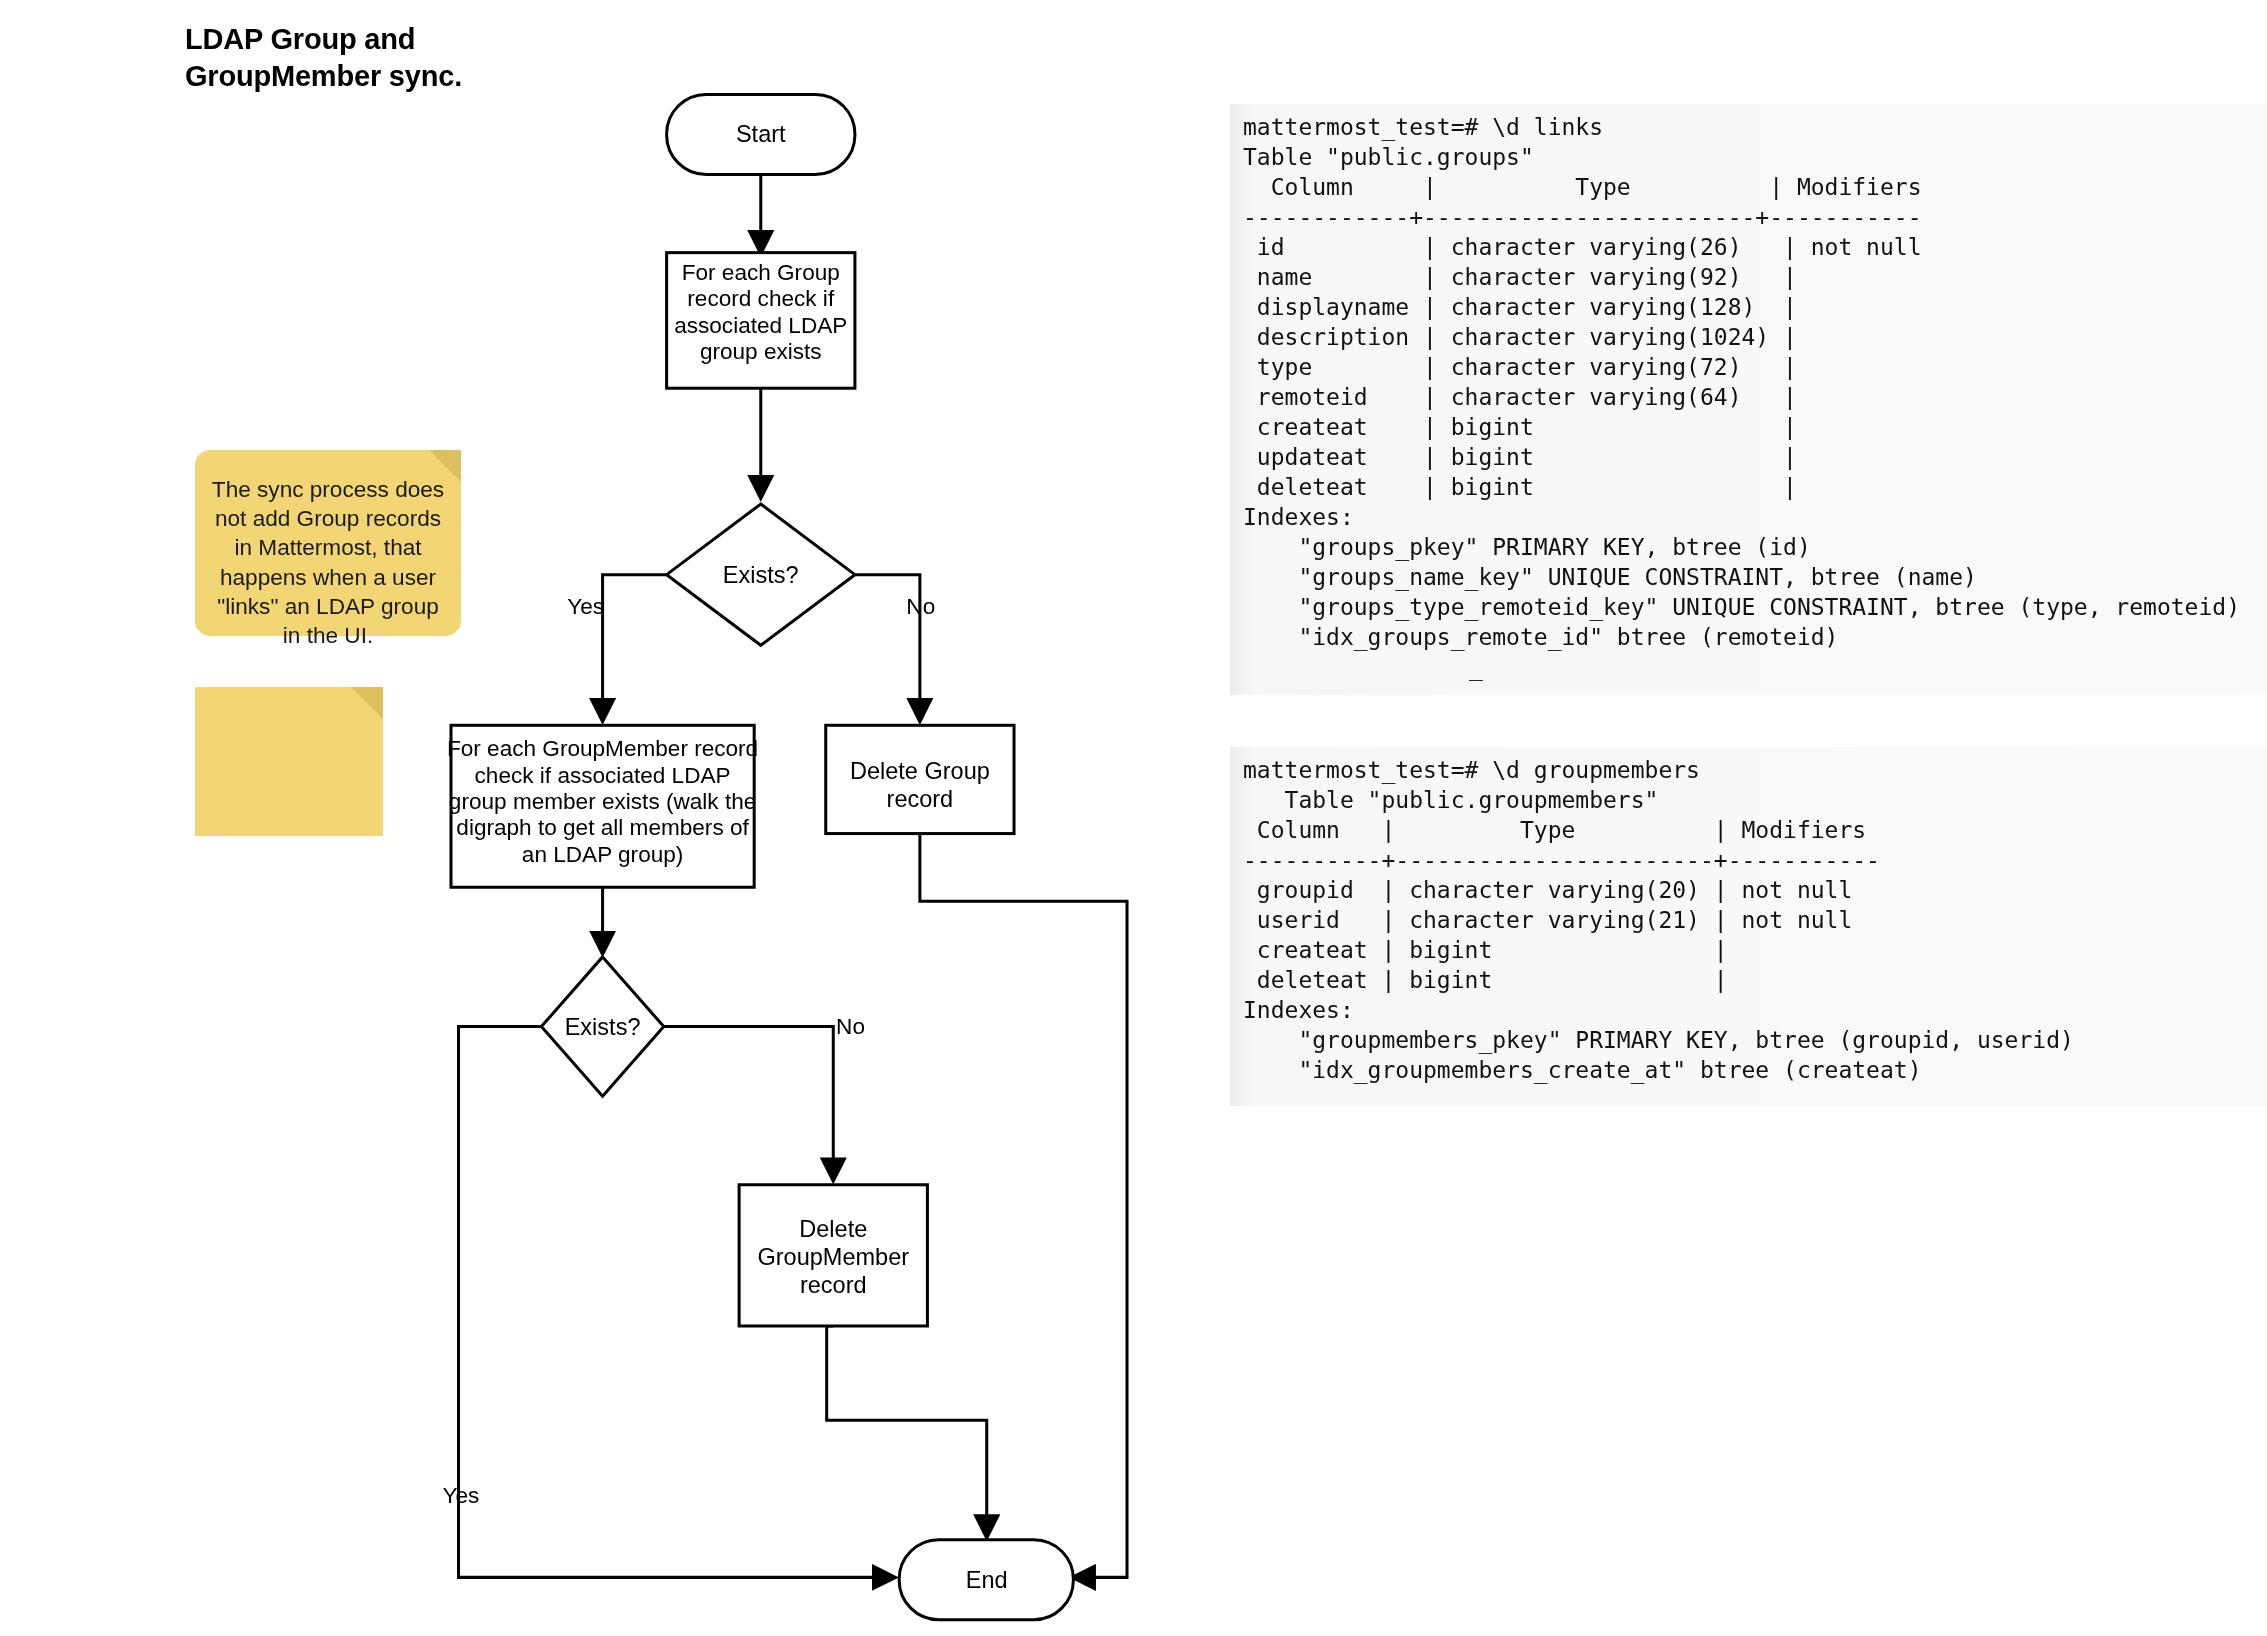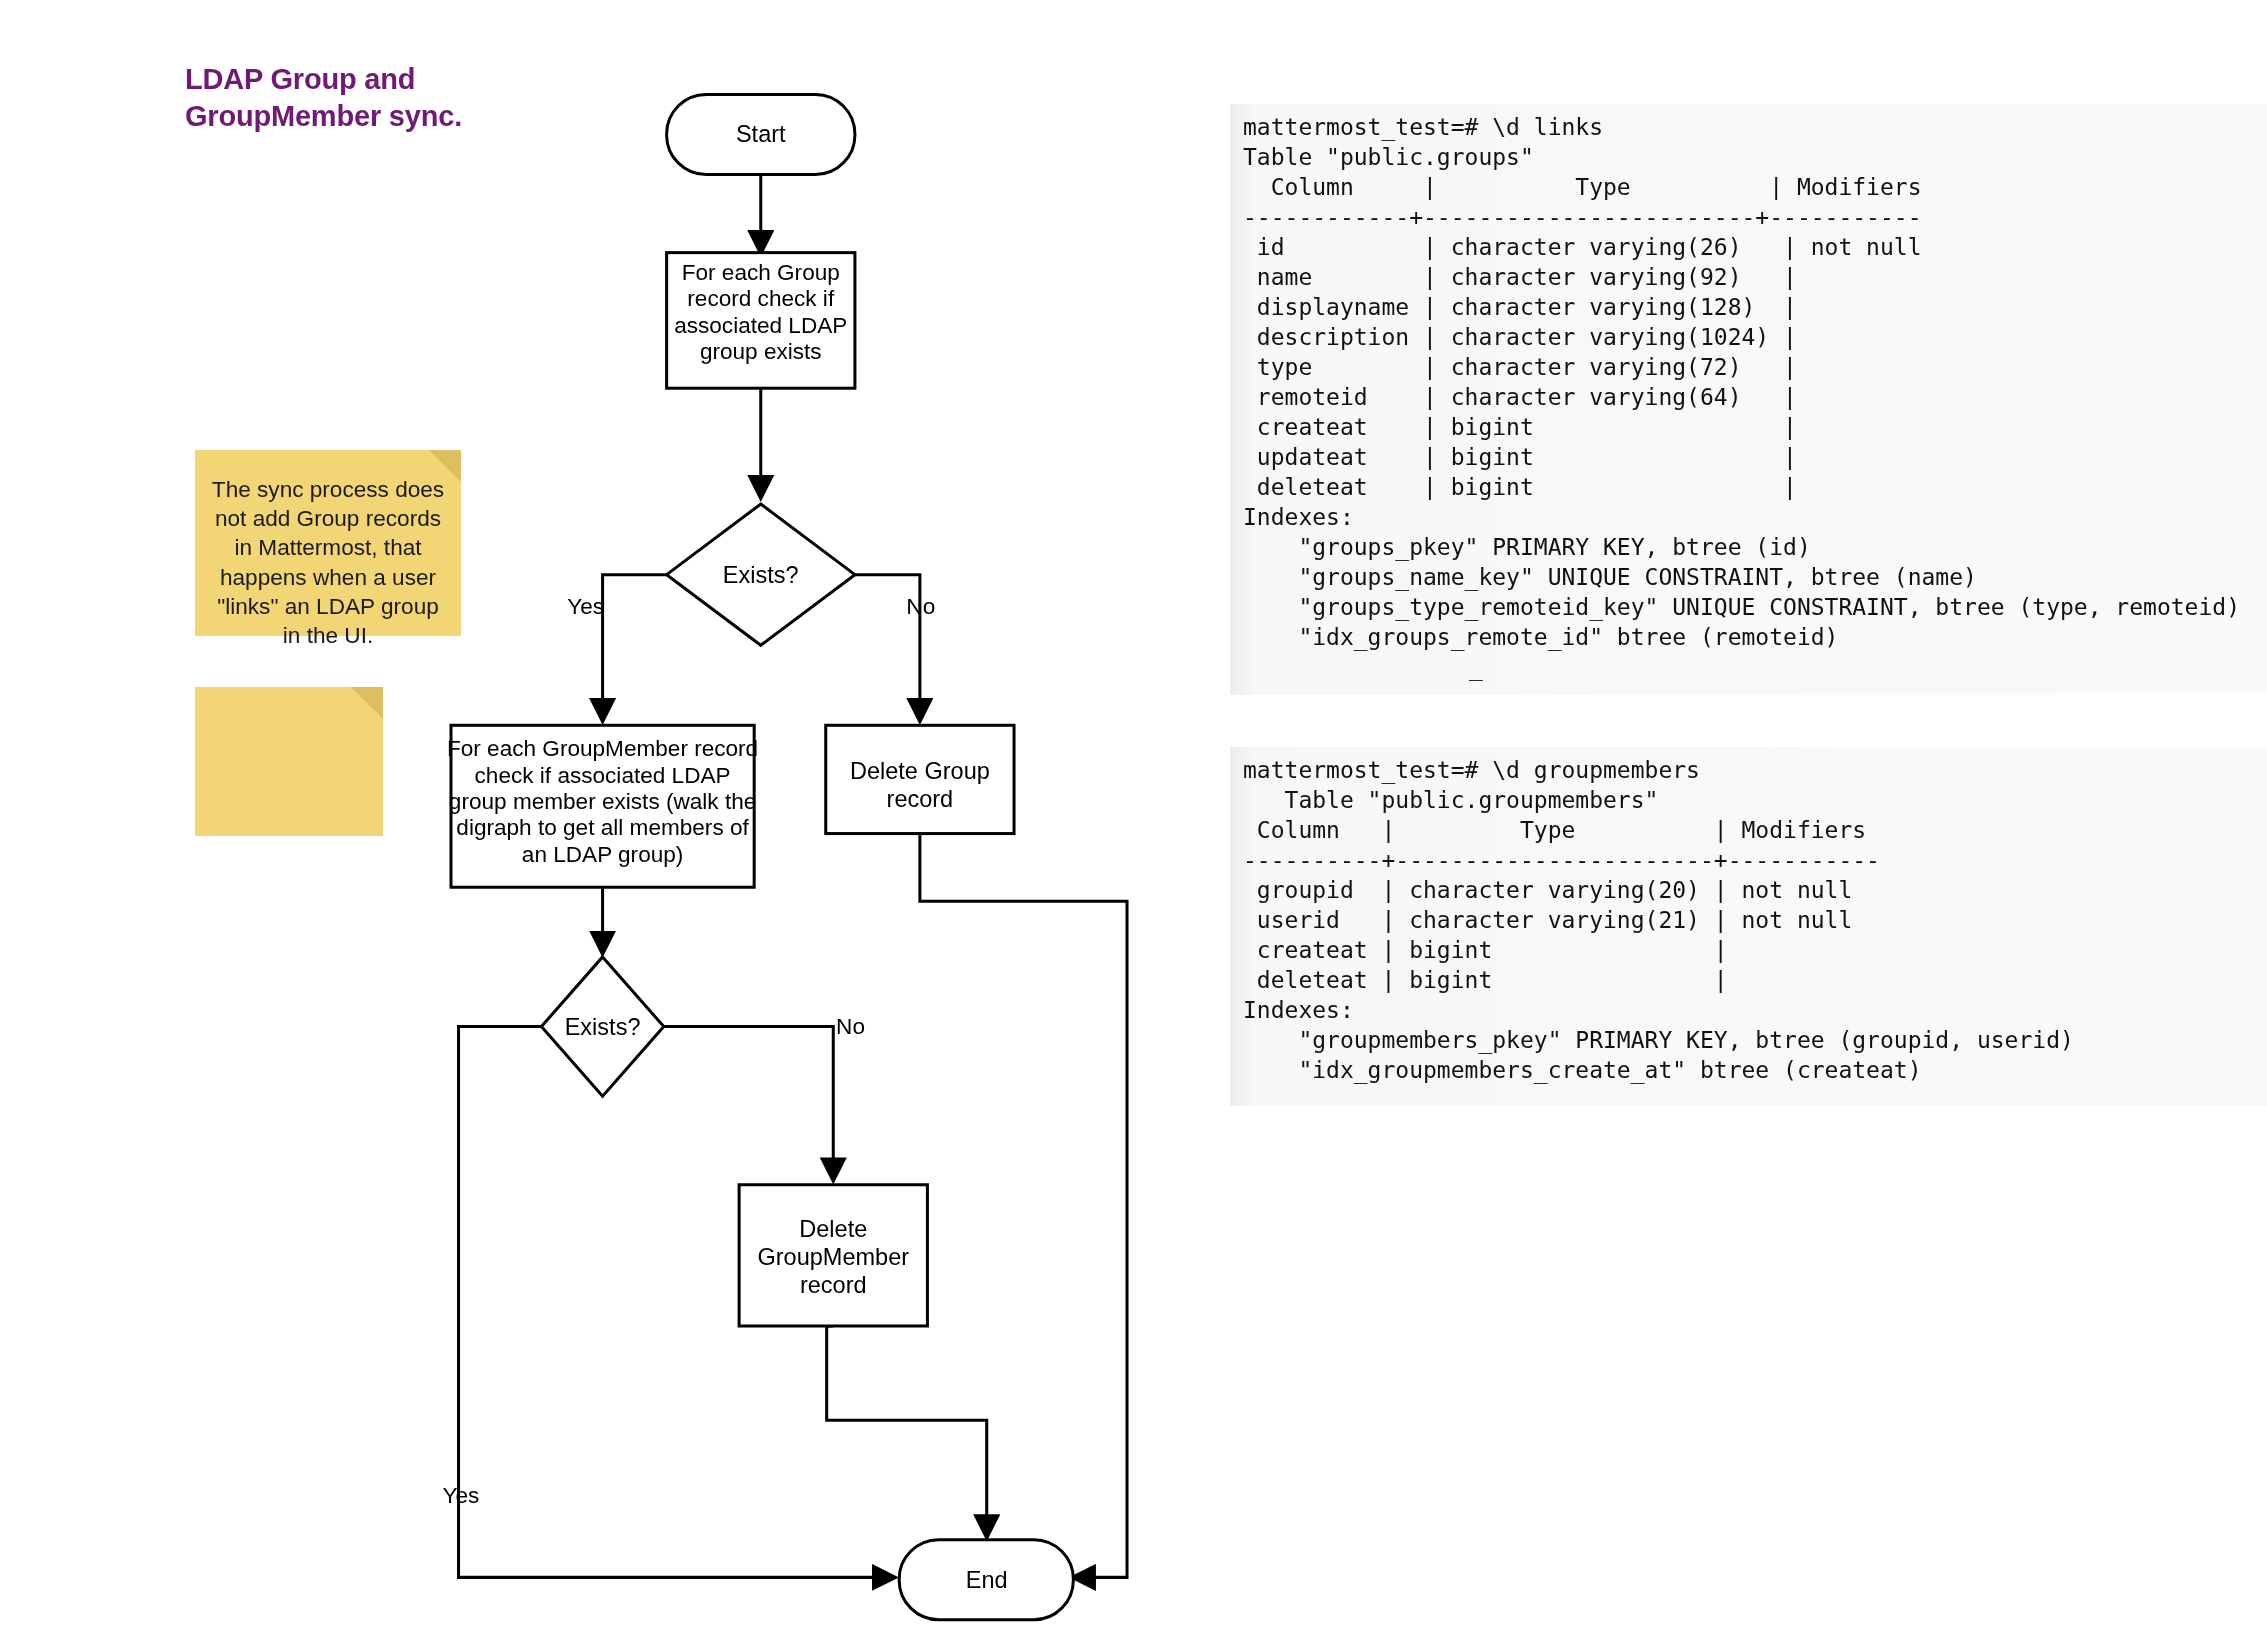--- a/index.html
+++ b/index.html
@@ -1,23 +1,22 @@
 <!DOCTYPE html>
 <html style="font-size:15px"><head>
 <meta charset="utf-8">
 <style>
   html,body{margin:0;padding:0;background:#ffffff;}
   body{width:2267px;height:1637px;position:relative;overflow:hidden;
        font-family:"Liberation Sans",sans-serif;color:#000;}
 
   #diagram-title{
     position:absolute;left:185px;top:21px;width:395px;
-    font-size:29px;font-weight:bold;line-height:1.28;color:#701a75;
+    font-size:29px;font-weight:bold;line-height:1.28;color:#000000;
     letter-spacing:-0.2px;
-    margin-top:40px;
   }
 
   
   #flow-svg{position:absolute;left:0;top:0;width:1224px;height:1637px;}
 
   .node-text{font-family:"Liberation Sans",sans-serif;font-size:25px;fill:#000;}
   .node-text.small{font-size:24px;}
   .edge-label{font-family:"Liberation Sans",sans-serif;font-size:24px;fill:#000;}
 
   
@@ -27,21 +26,21 @@
     font-size:22.6px;line-height:1.30;text-align:center;
     color:#1a1a1a;box-sizing:border-box;
   }
   .sticky .fold{
     position:absolute;top:0;right:0;width:0;height:0;
     border-left:32px solid transparent;
     border-top:32px solid #dcbf5f;
   }
   .sticky .txt{position:relative;z-index:2;display:block;}
 
-  #sticky-1{left:195px;top:450px;width:266px;height:186px;padding:24.5px 13px 0 13px;}
+  #sticky-1{left:195px;top:450px;width:266px;height:186px;padding:24.5px 13px 0 13px;border-radius:15px;}
   #sticky-2{left:195px;top:687px;width:188px;height:149px;padding:38px 9.4px 0 9.4px;}
 
   
   .term{
     position:absolute;
     font-family:"DejaVu Sans Mono","Liberation Mono",monospace;
     font-size:23px;line-height:30px;white-space:pre;
     color:#111;
     background:linear-gradient(to right,#ececec 0px,#f7f7f7 24.5px,#fafafa 100%);
   }

